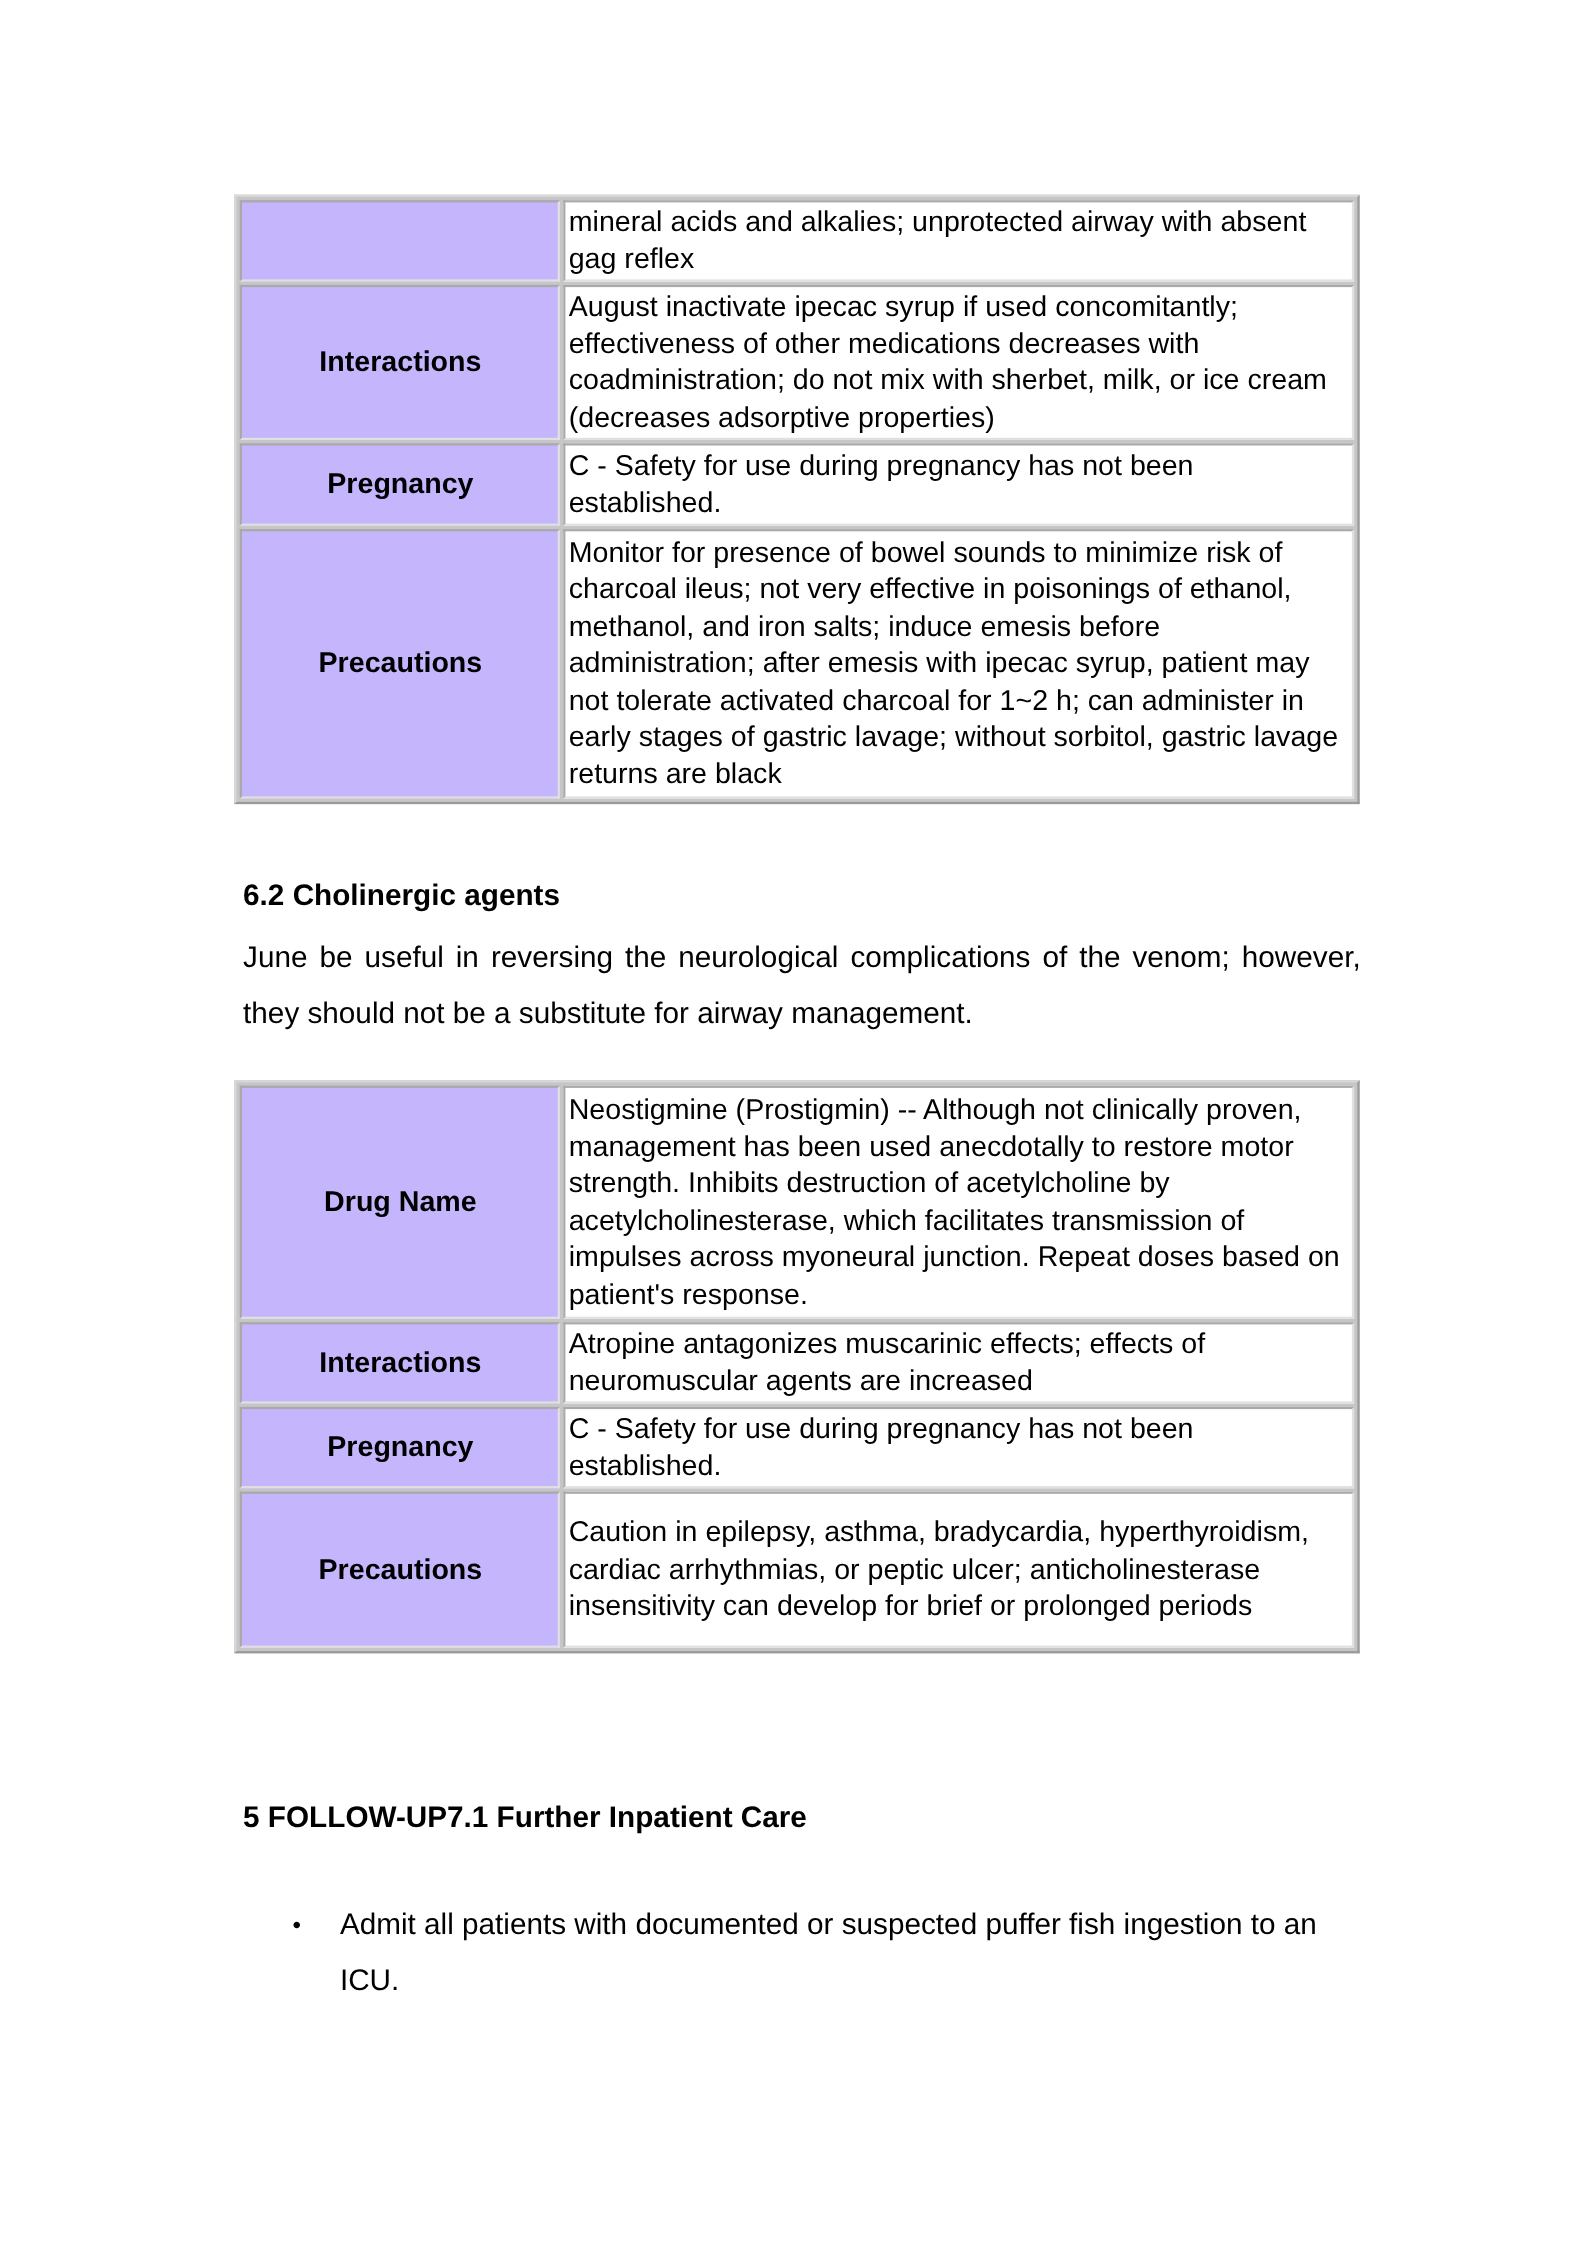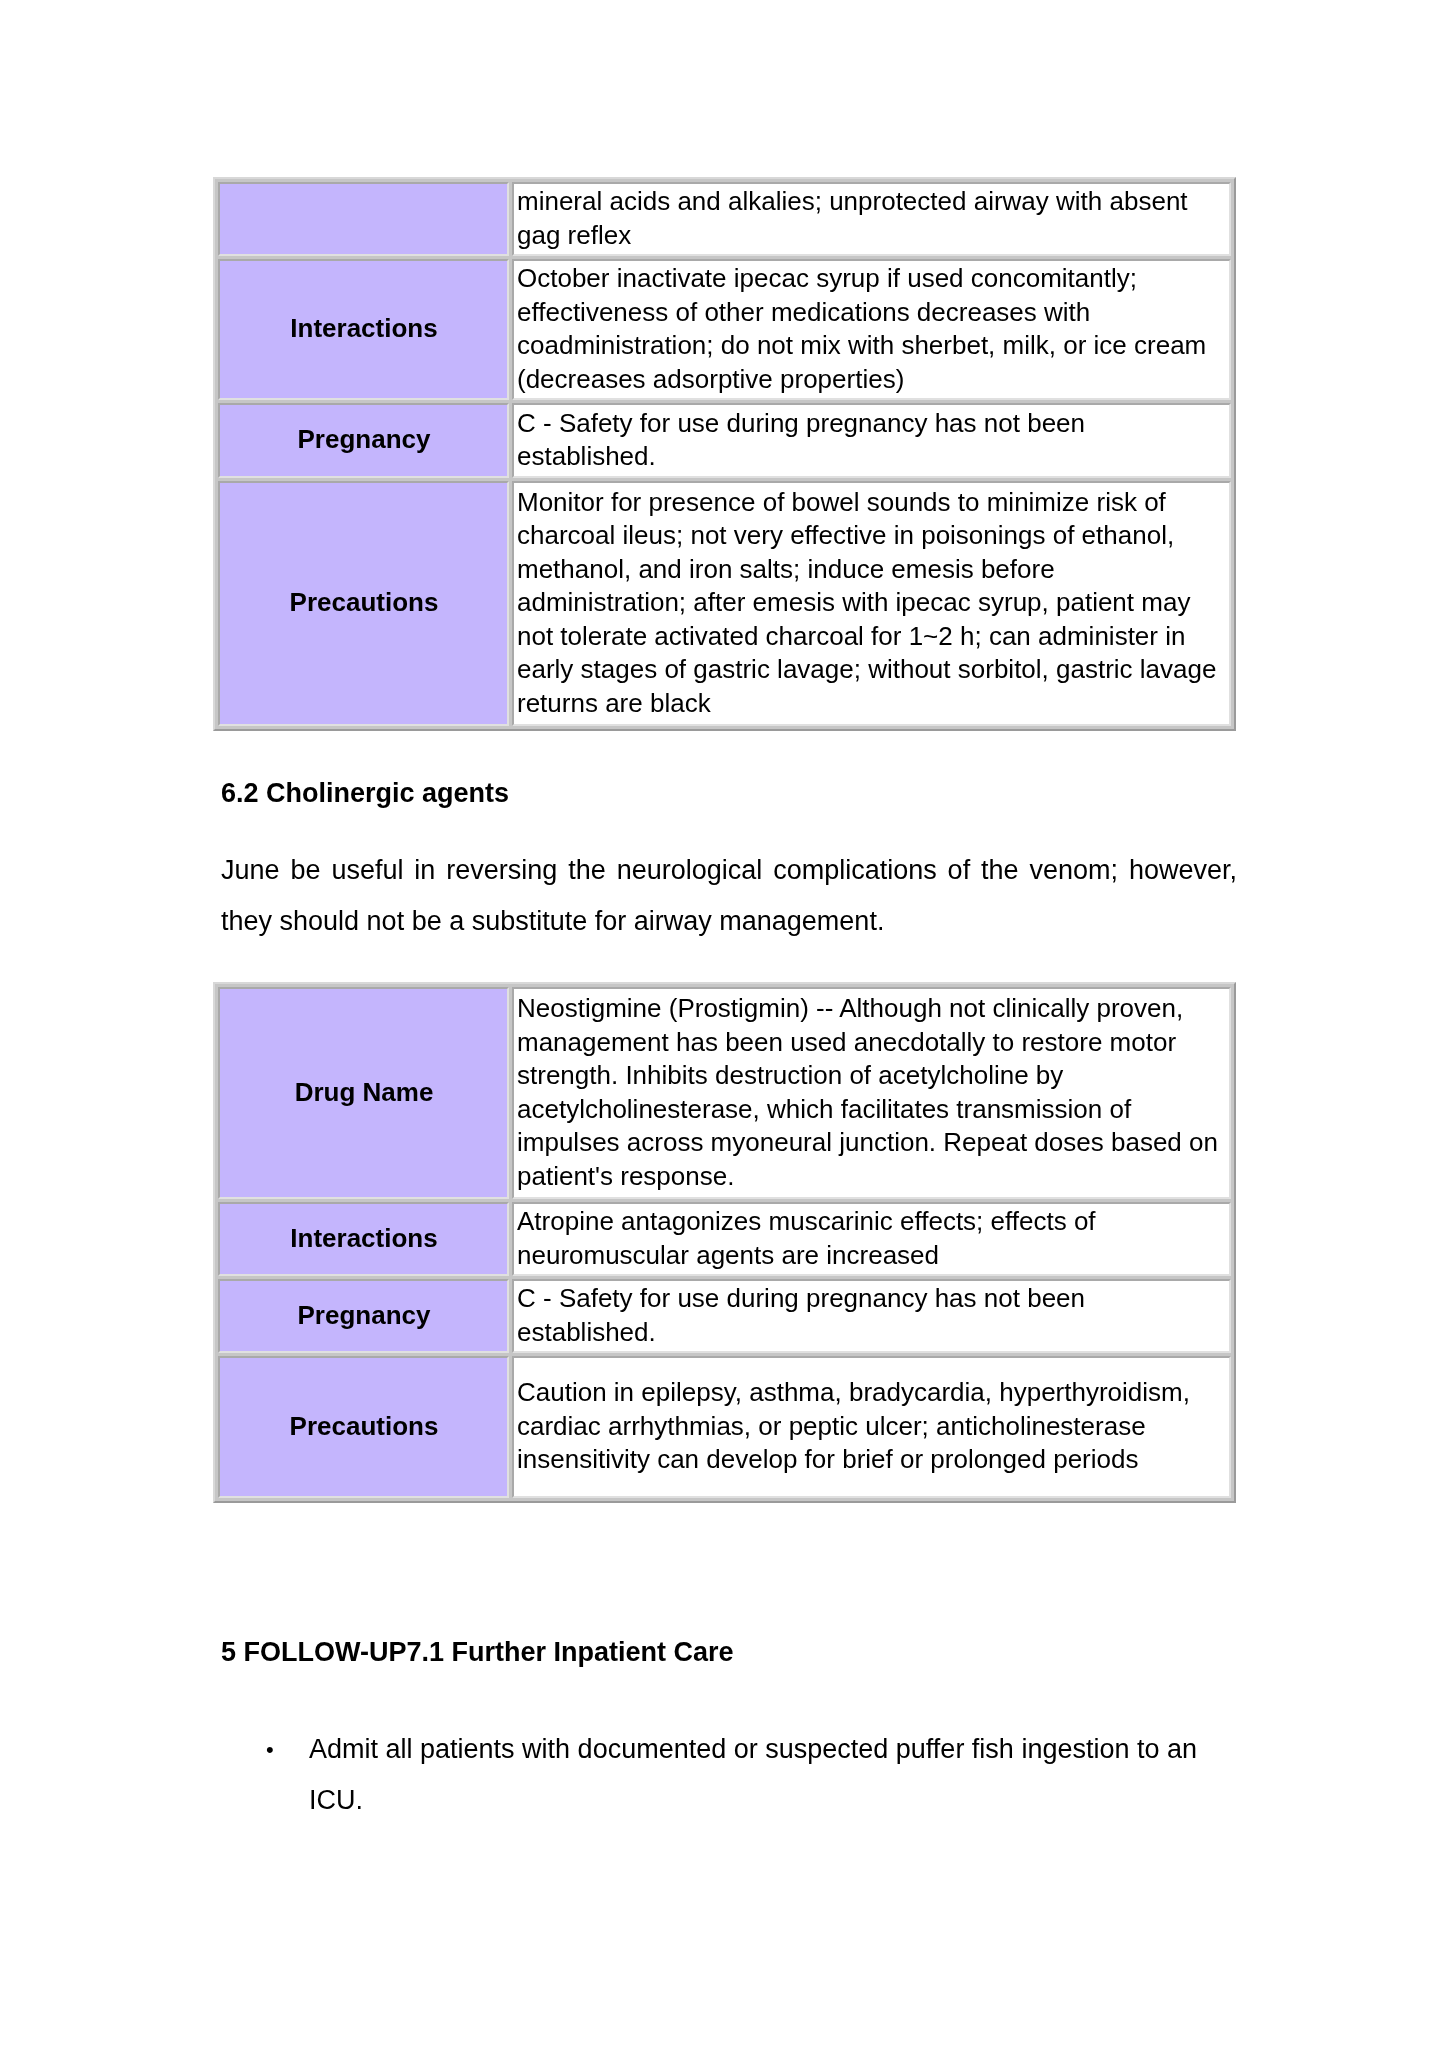--- a/index.html
+++ b/index.html
@@ -27,21 +27,21 @@
   .drug-table td.value {
     background: #ffffff; text-align: left;
     border-top: 2px solid #a9a9a9; border-left: 2px solid #a9a9a9;
     border-right: 2px solid #e0e0e0; border-bottom: 2px solid #e0e0e0;
   }
   #table1 { top: 177px; }
   #table2 { top: 982px; }
   .heading {
     position: absolute; left: 221px; font-size: 27px; font-weight: bold; margin: 0;
   }
-  #h62 { top: 778px; }
+  #h62 { top: 799px; }
   #h7 { top: 1637px; }
   .para {
     position: absolute; left: 221px; width: 1016px; font-size: 27px;
     line-height: 51px; text-align: justify; margin: 0; top: 845px;
   }
   .bullet-list {
     position: absolute; left: 221px; top: 1724px; width: 1016px;
     margin: 0; padding: 0; list-style: none;
   }
   .bullet-list li {
@@ -55,21 +55,21 @@
 <body>
 
 <table id="table1" class="drug-table">
   <tbody>
     <tr style="height:59px">
       <td class="label"></td>
       <td class="value">mineral acids and alkalies; unprotected airway with absent gag reflex</td>
     </tr>
     <tr style="height:141px">
       <td class="label">Interactions</td>
-      <td class="value">October inactivate ipecac syrup if used concomitantly; effectiveness of other medications decreases with coadministration; do not mix with sherbet, milk, or ice cream (decreases adsorptive properties)</td>
+      <td class="value">August inactivate ipecac syrup if used concomitantly; effectiveness of other medications decreases with coadministration; do not mix with sherbet, milk, or ice cream (decreases adsorptive properties)</td>
     </tr>
     <tr style="height:75px">
       <td class="label">Pregnancy</td>
       <td class="value">C - Safety for use during pregnancy has not been established.</td>
     </tr>
     <tr style="height:245px">
       <td class="label">Precautions</td>
       <td class="value">Monitor for presence of bowel sounds to minimize risk of charcoal ileus; not very effective in poisonings of ethanol, methanol, and iron salts; induce emesis before administration; after emesis with ipecac syrup, patient may not tolerate activated charcoal for 1~2 h; can administer in early stages of gastric lavage; without sorbitol, gastric lavage returns are black</td>
     </tr>
   </tbody>

